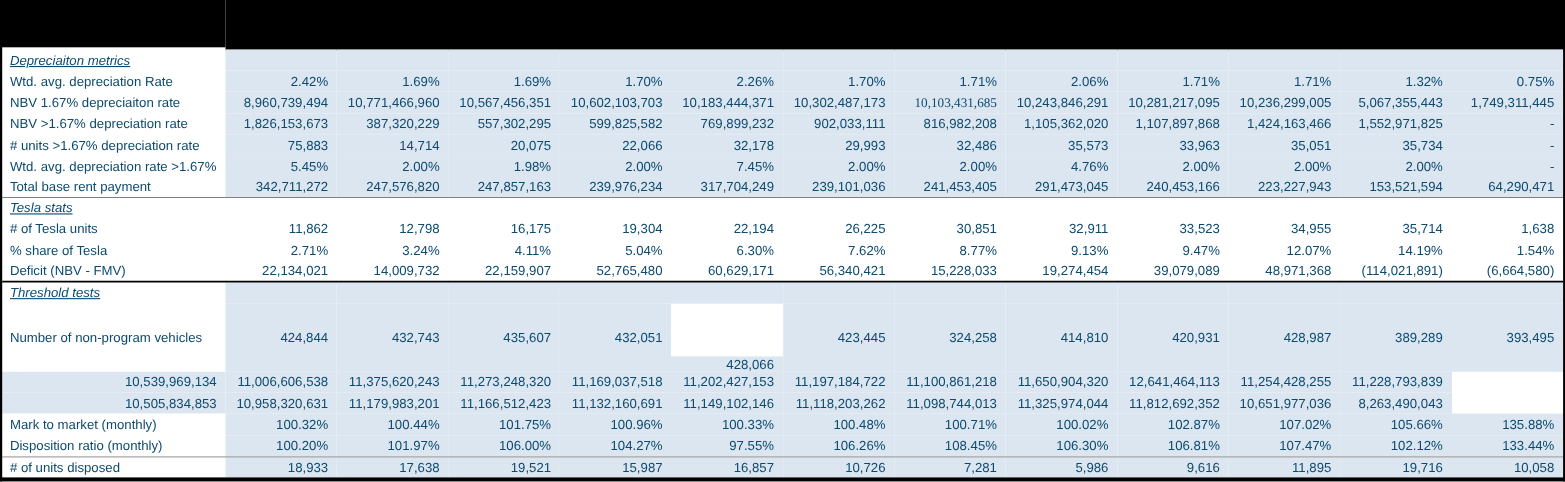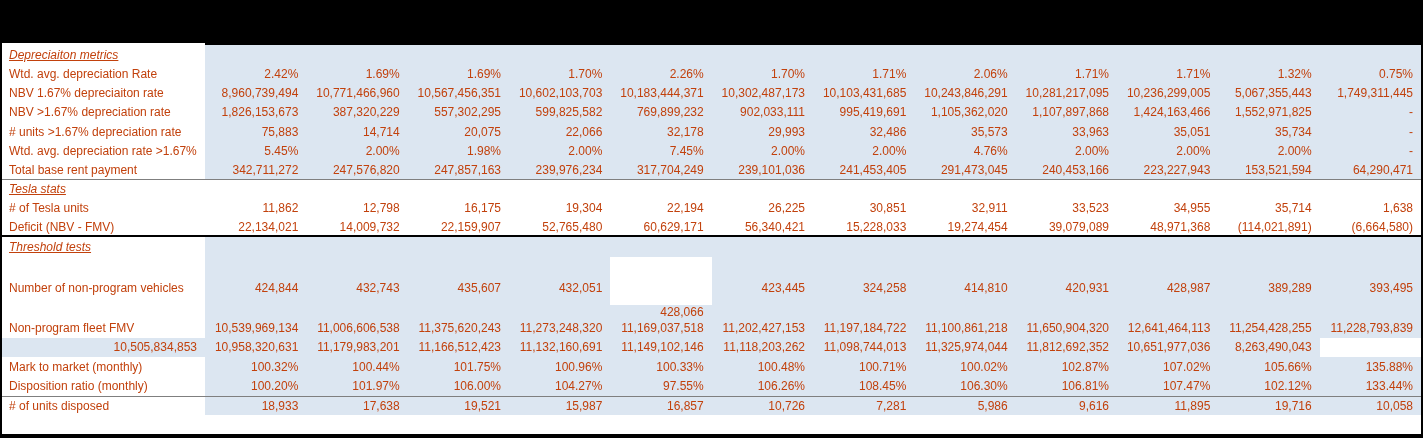--- a/index.html
+++ b/index.html
@@ -5,21 +5,21 @@
   * { margin: 0; padding: 0; box-sizing: border-box; }
   html, body { background: #ffffff; }
   .sheet {
     position: relative;
     width: 1423px;
     height: 438px;
     background: #ffffff;
     overflow: hidden;
     font-family: "Liberation Sans", sans-serif;
     font-size: 12px;
-    color: #c2410c;
+    color: #0c4a6e;
   }
   .topbar-left {
     position: absolute; left: 0; top: 0;
     width: 205px; height: 43px;
     background: #000000;
   }
   .topbar-right {
     position: absolute; left: 205px; top: 0;
     width: 1218px; height: 46px;
     background: #000000;
@@ -110,36 +110,36 @@
         <div class="cell num" style="background: rgb(220, 230, 241);">0.75%</div>
       </div>
       <div class="row">
         <div class="cell label">NBV 1.67% depreciaiton rate</div>
         <div class="cell num" style="background: rgb(220, 230, 241); padding-left: 43px;">8,960,739,494</div>
         <div class="cell num" style="background: rgb(220, 230, 241);">10,771,466,960</div>
         <div class="cell num" style="background: rgb(220, 230, 241);">10,567,456,351</div>
         <div class="cell num" style="background: rgb(220, 230, 241);">10,602,103,703</div>
         <div class="cell num" style="background: rgb(220, 230, 241);">10,183,444,371</div>
         <div class="cell num" style="background: rgb(220, 230, 241);">10,302,487,173</div>
-        <div class="cell num" style="background: rgb(220, 230, 241);">10,103,431,685</div>
+        <div class="cell num" style="background: rgb(220, 230, 241); font-family: Liberation Serif, serif;">10,103,431,685</div>
         <div class="cell num" style="background: rgb(220, 230, 241);">10,243,846,291</div>
         <div class="cell num" style="background: rgb(220, 230, 241);">10,281,217,095</div>
         <div class="cell num" style="background: rgb(220, 230, 241);">10,236,299,005</div>
         <div class="cell num" style="background: rgb(220, 230, 241);">5,067,355,443</div>
         <div class="cell num" style="background: rgb(220, 230, 241);">1,749,311,445</div>
       </div>
       <div class="row">
         <div class="cell label">NBV &gt;1.67% depreciation rate</div>
         <div class="cell num" style="background: rgb(220, 230, 241);">1,826,153,673</div>
         <div class="cell num" style="background: rgb(220, 230, 241);">387,320,229</div>
         <div class="cell num" style="background: rgb(220, 230, 241);">557,302,295</div>
         <div class="cell num" style="background: rgb(220, 230, 241);">599,825,582</div>
         <div class="cell num" style="background: rgb(220, 230, 241);">769,899,232</div>
         <div class="cell num" style="background: rgb(220, 230, 241);">902,033,111</div>
-        <div class="cell num" style="background: rgb(220, 230, 241);">995,419,691</div>
+        <div class="cell num" style="background: rgb(220, 230, 241);">816,982,208</div>
         <div class="cell num" style="background: rgb(220, 230, 241);">1,105,362,020</div>
         <div class="cell num" style="background: rgb(220, 230, 241);">1,107,897,868</div>
         <div class="cell num" style="background: rgb(220, 230, 241);">1,424,163,466</div>
         <div class="cell num" style="background: rgb(220, 230, 241);">1,552,971,825</div>
         <div class="cell num" style="background: rgb(220, 230, 241);">-</div>
       </div>
       <div class="row">
         <div class="cell label"># units &gt;1.67% depreciation rate</div>
         <div class="cell num" style="background: rgb(220, 230, 241);">75,883</div>
         <div class="cell num" style="background: rgb(220, 230, 241);">14,714</div>
@@ -209,20 +209,35 @@
         <div class="cell num" style="background: rgb(255, 255, 255);">19,304</div>
         <div class="cell num" style="background: rgb(255, 255, 255);">22,194</div>
         <div class="cell num" style="background: rgb(255, 255, 255);">26,225</div>
         <div class="cell num" style="background: rgb(255, 255, 255);">30,851</div>
         <div class="cell num" style="background: rgb(255, 255, 255);">32,911</div>
         <div class="cell num" style="background: rgb(255, 255, 255);">33,523</div>
         <div class="cell num" style="background: rgb(255, 255, 255);">34,955</div>
         <div class="cell num" style="background: rgb(255, 255, 255);">35,714</div>
         <div class="cell num" style="background: rgb(255, 255, 255);">1,638</div>
       </div>
+      <div class="row">
+        <div class="cell label">% share of Tesla</div>
+        <div class="cell num" style="background: rgb(255, 255, 255);">2.71%</div>
+        <div class="cell num" style="background: rgb(255, 255, 255);">3.24%</div>
+        <div class="cell num" style="background: rgb(255, 255, 255);">4.11%</div>
+        <div class="cell num" style="background: rgb(255, 255, 255);">5.04%</div>
+        <div class="cell num" style="background: rgb(255, 255, 255);">6.30%</div>
+        <div class="cell num" style="background: rgb(255, 255, 255);">7.62%</div>
+        <div class="cell num" style="background: rgb(255, 255, 255);">8.77%</div>
+        <div class="cell num" style="background: rgb(255, 255, 255);">9.13%</div>
+        <div class="cell num" style="background: rgb(255, 255, 255);">9.47%</div>
+        <div class="cell num" style="background: rgb(255, 255, 255);">12.07%</div>
+        <div class="cell num" style="background: rgb(255, 255, 255);">14.19%</div>
+        <div class="cell num" style="background: rgb(255, 255, 255);">1.54%</div>
+      </div>
       <div class="row sec-divider-black">
         <div class="cell label">Deficit (NBV - FMV)</div>
         <div class="cell num" style="background: rgb(255, 255, 255);">22,134,021</div>
         <div class="cell num" style="background: rgb(255, 255, 255);">14,009,732</div>
         <div class="cell num" style="background: rgb(255, 255, 255);">22,159,907</div>
         <div class="cell num" style="background: rgb(255, 255, 255);">52,765,480</div>
         <div class="cell num" style="background: rgb(255, 255, 255);">60,629,171</div>
         <div class="cell num" style="background: rgb(255, 255, 255);">56,340,421</div>
         <div class="cell num" style="background: rgb(255, 255, 255);">15,228,033</div>
         <div class="cell num" style="background: rgb(255, 255, 255);">19,274,454</div>
@@ -257,21 +272,20 @@
         <div class="cell num" style="background: rgb(220, 230, 241); margin-top: 48px;">428,066</div>
         <div class="cell num" style="background: rgb(220, 230, 241);">423,445</div>
         <div class="cell num" style="background: rgb(220, 230, 241);">324,258</div>
         <div class="cell num" style="background: rgb(220, 230, 241);">414,810</div>
         <div class="cell num" style="background: rgb(220, 230, 241);">420,931</div>
         <div class="cell num" style="background: rgb(220, 230, 241);">428,987</div>
         <div class="cell num" style="background: rgb(220, 230, 241);">389,289</div>
         <div class="cell num" style="background: rgb(220, 230, 241);">393,495</div>
       </div>
       <div class="row">
-        <div class="cell label">Non-program fleet FMV</div>
         <div class="cell num" style="background: rgb(220, 230, 241);">10,539,969,134</div>
         <div class="cell num" style="background: rgb(220, 230, 241);">11,006,606,538</div>
         <div class="cell num" style="background: rgb(220, 230, 241);">11,375,620,243</div>
         <div class="cell num" style="background: rgb(220, 230, 241);">11,273,248,320</div>
         <div class="cell num" style="background: rgb(220, 230, 241);">11,169,037,518</div>
         <div class="cell num" style="background: rgb(220, 230, 241);">11,202,427,153</div>
         <div class="cell num" style="background: rgb(220, 230, 241);">11,197,184,722</div>
         <div class="cell num" style="background: rgb(220, 230, 241);">11,100,861,218</div>
         <div class="cell num" style="background: rgb(220, 230, 241);">11,650,904,320</div>
         <div class="cell num" style="background: rgb(220, 230, 241);">12,641,464,113</div>

